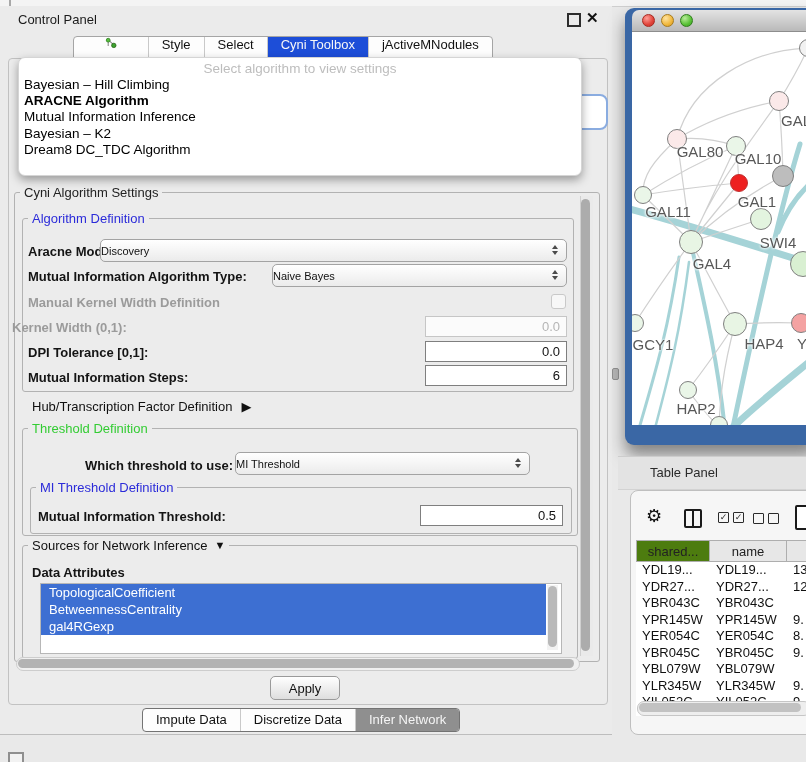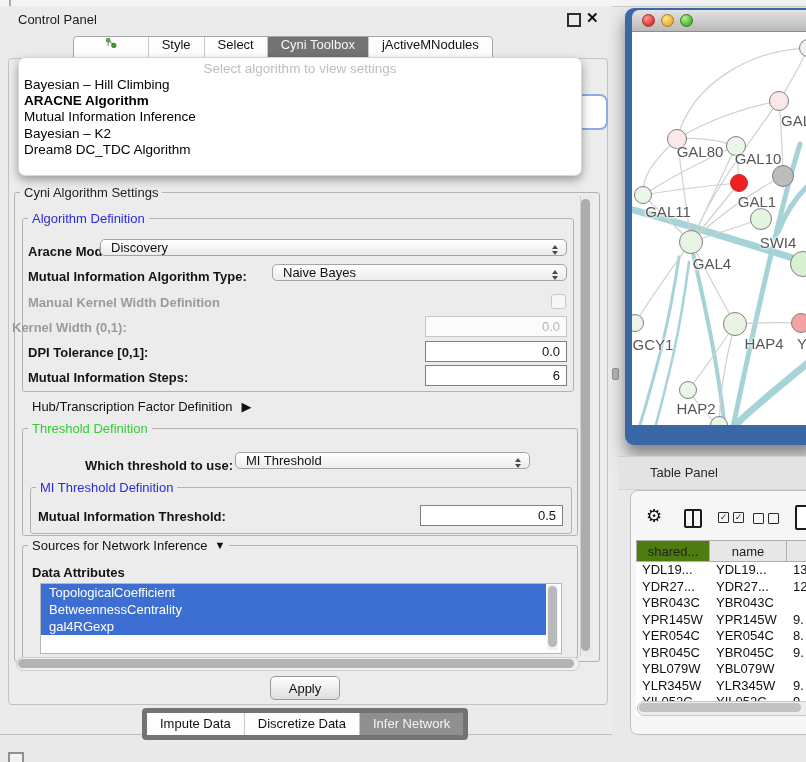--- a/index.html
+++ b/index.html
@@ -13,21 +13,21 @@
 
   
   .control-panel { left:0; top:6px; width:612px; height:728px; background:#ebebeb; border-bottom:1px solid #bdbdbd; }
   .cp-title { left:18px; top:12px; font-size:13px; color:#1a1a1a; }
   .float-box { left:567px; top:13px; width:10px; height:10px; border:2px solid #2d2d2d; background:transparent; }
   .close-x { left:586px; top:10px; font-size:15px; font-weight:bold; color:#111; line-height:15px; }
 
   .cp-tabs { left:73px; top:36px; height:23px; display:flex; background:#fdfdfd; border:1px solid #a5a5a5; border-radius:4px; overflow:hidden; z-index:10; }
   .tab { padding:0 13px; display:flex; align-items:center; gap:17px; font-size:13px; color:#111; border-left:1px solid #c9c9c9; white-space:nowrap;flex-direction:column; }
   .tab:first-child { border-left:none; }
-  .tab.sel { background:#737373; color:#f7f7f7; }
+  .tab.sel { background:#1d4ed8; color:#f7f7f7; }
   .tab-ic svg { display:block; }
 
   .card { left:8px; top:58px; width:598px; height:645px; background:#ececec; border:1px solid #c2c2c2; border-radius:4px; }
   .combo-fragment { left:560px; top:94px; width:44px; height:32px; border:2px solid #8aace0; border-radius:8px; background:#fff; z-index:4; }
 
   .popup { left:18px; top:57px; width:562px; height:115px; background:#fff; border:1px solid #d5d5d5; border-radius:7px;
            box-shadow:0 4px 10px rgba(0,0,0,0.35); z-index:50; padding-top:2px; overflow:hidden; }
   .dd-ph { text-align:center; color:#bdbdbd; font-size:13.5px; height:17px; line-height:17px; }
   .dd-item { padding-left:5px; font-size:13.5px; line-height:16.2px; color:#000; }
   .dd-item.bold { font-weight:bold; }
@@ -50,22 +50,22 @@
   .vthumb  { left:581px; top:199px; width:9px;  height:452px; background:#acacac; border-radius:5px; z-index:3; }
 
   .lab { font-size:13px; font-weight:bold; color:#141414; line-height:16px; white-space:nowrap; }
   .lab.dis { color:#9b9b9b; }
   #lbl-aracne { left:28px; top:244px; } #lbl-mitype { left:28px; top:269px; }
   #lbl-manual { left:28px; top:295px; } #lbl-kernel { left:12px; top:320px; }
   #lbl-dpi    { left:28px; top:345px; } #lbl-steps  { left:28px; top:370px; }
   #lbl-which  { left:85px; top:458px; } #lbl-mithr  { left:38px; top:509px; }
   #lbl-dataattr { left:32px; top:565px; }
 
-  .combo { height:17px; border:1px solid #a3a3a3; border-radius:5px; background:linear-gradient(#ffffff,#ebebeb);
-           display:flex; align-items:center; padding-left:10px; font-size:13px; color:#111; box-sizing:border-box; }
+  .combo { height:23px; border:1px solid #a3a3a3; border-radius:5px; background:linear-gradient(#ffffff,#ebebeb);
+           display:flex; align-items:center; font-size:11px; color:#111; box-sizing:border-box; }
   #combo-aracne { left:100px; top:239px; width:467px; }
   #combo-mitype { left:272px; top:264px; width:295px; }
   #combo-which  { left:235px; top:452px; width:295px; }
   .stepper { position:absolute; right:8px; top:5px; display:flex; flex-direction:column; gap:2px; align-items:center; }
   .tri-up   { width:0; height:0; border-left:3.5px solid transparent; border-right:3.5px solid transparent; border-bottom:4.5px solid #4a4a4a; }
   .tri-down { width:0; height:0; border-left:3.5px solid transparent; border-right:3.5px solid transparent; border-top:4.5px solid #4a4a4a; }
 
   .field { height:21px; border:1px solid #7f7f7f; background:#fff; font-size:13px; text-align:right; padding:0 6px;
            font-family:inherit; color:#111; box-sizing:border-box; }
   .field:disabled { border-color:#c6c6c6; background:#fbfbfb; color:#b5b5b5; }
@@ -83,21 +83,21 @@
   #attr-scroll { left:547px; top:585px; width:11px; height:65px; background:#f3f3f3; z-index:2; }
   #attr-thumb  { left:548px; top:586px; width:9px;  height:61px; background:#b9b9b9; border-radius:5px; z-index:3; }
 
   #hscroll { left:16px; top:657px; width:562px; height:12px; background:#f0f0f0; border:1px solid #cdcdcd; border-radius:7px; z-index:4; }
   #hthumb  { left:18px; top:659px; width:556px; height:9px; background:#b3b3b3; border-radius:5px; z-index:5; }
 
   #apply-btn { left:270px; top:676px; width:68px; height:22px; border:1px solid #9a9a9a; border-radius:5px;
                background:linear-gradient(#ffffff,#dedede); font-size:13px; color:#111;
                display:flex; align-items:center; justify-content:center; }
 
-  #bottom-tabs { left:142px; top:708px; height:22px; display:flex; background:#fdfdfd; border:5px solid #737373; border-radius:4px; overflow:hidden; }
+  #bottom-tabs { left:142px; top:708px; height:22px; display:flex; background:#fdfdfd; border:1px solid #737373; border-radius:4px; overflow:hidden; }
   .btab { padding:0 13px; font-size:13px; line-height:21px; color:#111; border-left:1px solid #c9c9c9; white-space:nowrap; }
   .btab:first-child { border-left:none; }
   .btab.sel { background:#8f8f8f; color:#f5f5f5; }
 
   .mini-float { left:8px; top:752px; width:12px; height:14px; border:2px solid #8f8f8f; background:#f2f2f2; }
   .splitter-dot { left:612px; top:368px; width:5px; height:10px; background:#b5b5b5; border:1px solid #909090; border-radius:2px; }
 
   
   .net-window { left:625px; top:8px; width:190px; height:437px; background:#3a67a5; border-radius:9px 0 0 9px;
                 box-shadow:0 10px 16px rgba(30,30,30,0.5); }

